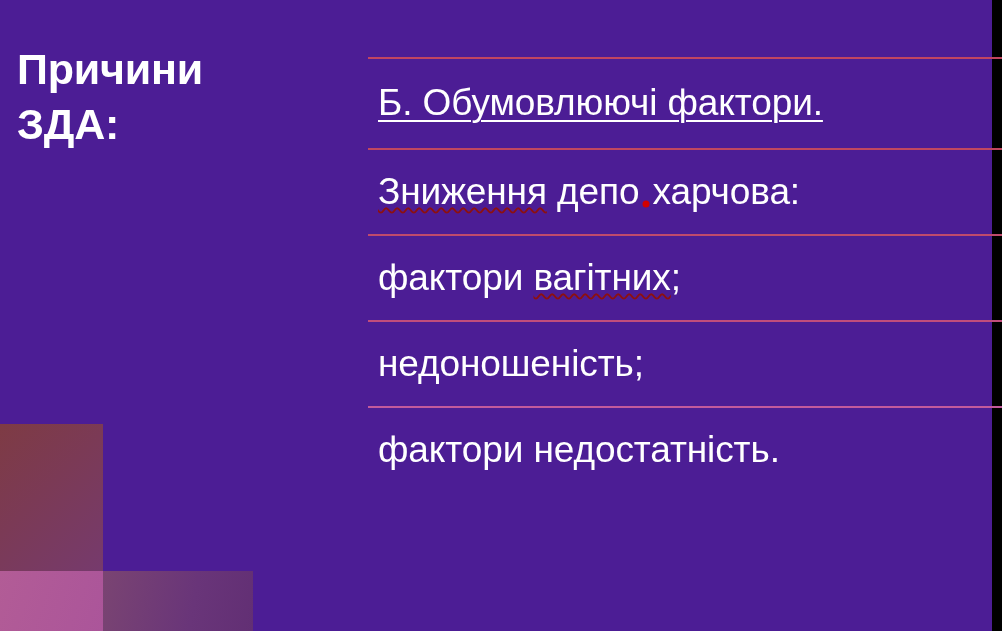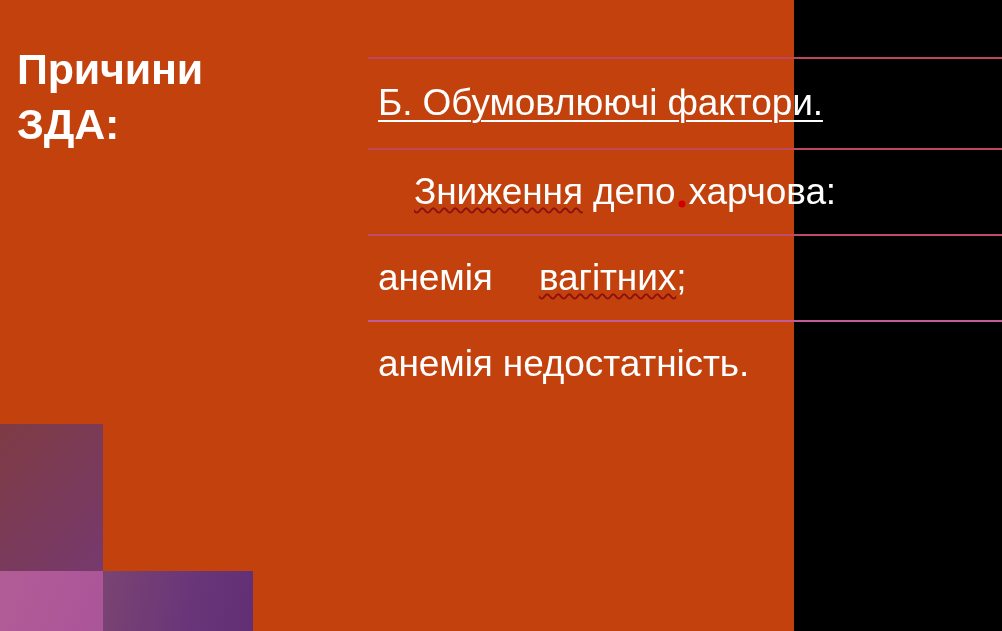--- a/index.html
+++ b/index.html
@@ -5,22 +5,22 @@
 <style>
   * { margin:0; padding:0; box-sizing:border-box; }
   html, body {
     width:1002px; height:631px;
     background:#000000;
     overflow:hidden;
     font-family:"Liberation Sans", sans-serif;
   }
   .slide {
     position:relative;
-    width:794px; height:631px;
-    background:#c2410c;
+    width:992px; height:631px;
+    background:#4c1d95;
   }
 
   
   .deco-upper {
     position:absolute;
     left:0; top:424px;
     width:103px; height:147px;
     background:linear-gradient(135deg,#7e3b44 0%,#7b3a56 45%,#763a6d 100%);
   }
   .deco-lower-left {
@@ -79,21 +79,20 @@
     text-decoration-color:#ffffff;
     text-decoration-thickness:2px;
     text-underline-offset:5px;
   }
   
   .u-wavy {
     position:relative;
     text-decoration:underline wavy #8c1010;
     text-decoration-thickness:2px;
     text-underline-offset:3px;
-    margin-left:36px;
   }
   
   .dot-sep {
     display:inline-block;
     width:13px;
     text-align:center;
     position:relative;
   }
   .dot-sep::after {
     content:"";
@@ -121,24 +120,27 @@
 
     <div class="row first" style="--rule:#c24560">
       <span class="row-text u-solid">Б. Обумовлюючі фактори.</span>
     </div>
 
     <div class="row" style="--rule:#c1475f">
       <span class="row-text"><span class="u-wavy">Зниження</span><span> </span><span>депо</span><span class="dot-sep"></span><span>харчова:</span></span>
     </div>
 
     <div class="row" style="--rule:#c04a6c">
-      <span class="row-text"><span>анемія </span><span class="u-wavy">вагітних</span><span>;</span></span>
+      <span class="row-text"><span>фактори </span><span class="u-wavy">вагітних</span><span>;</span></span>
+    </div>
+
+    <div class="row" style="--rule:#c14d7b">
+      <span class="row-text">недоношеність;</span>
     </div>
 
 
 
-
     <div class="row last" style="--rule:#c35a9c">
-      <span class="row-text">анемія недостатність.</span>
+      <span class="row-text">фактори недостатність.</span>
     </div>
 
   </div>
 </div>
 
 </body></html>

